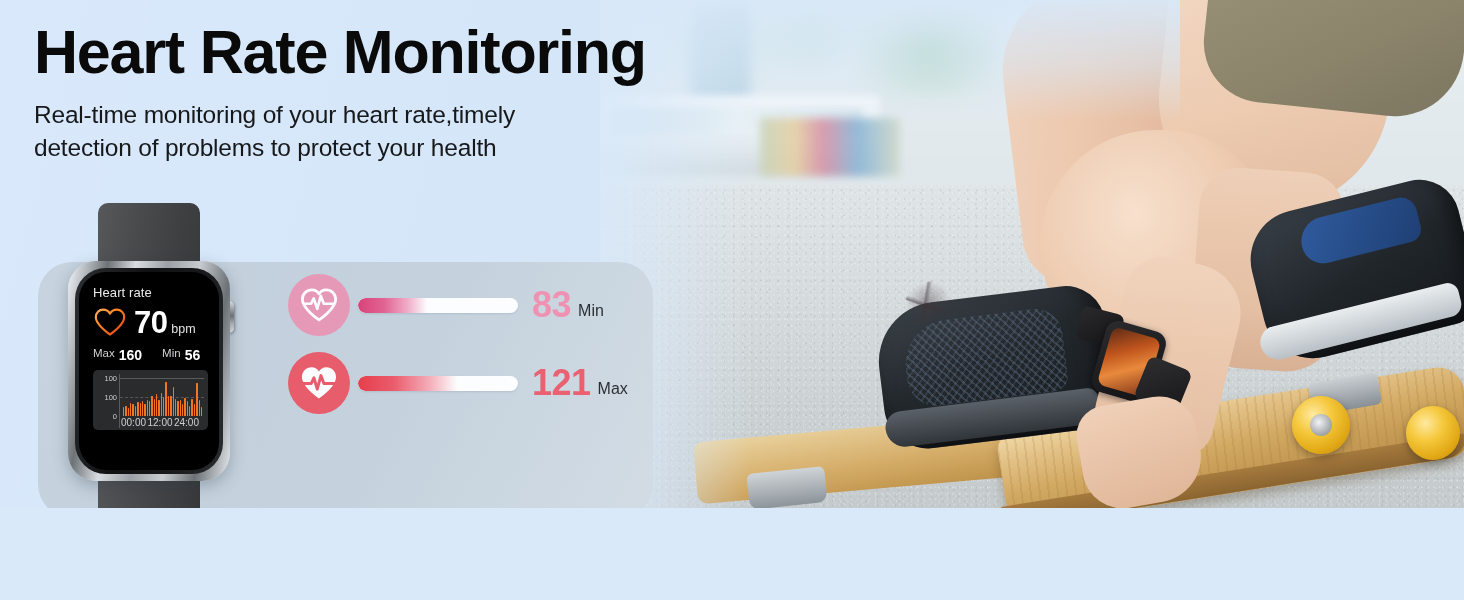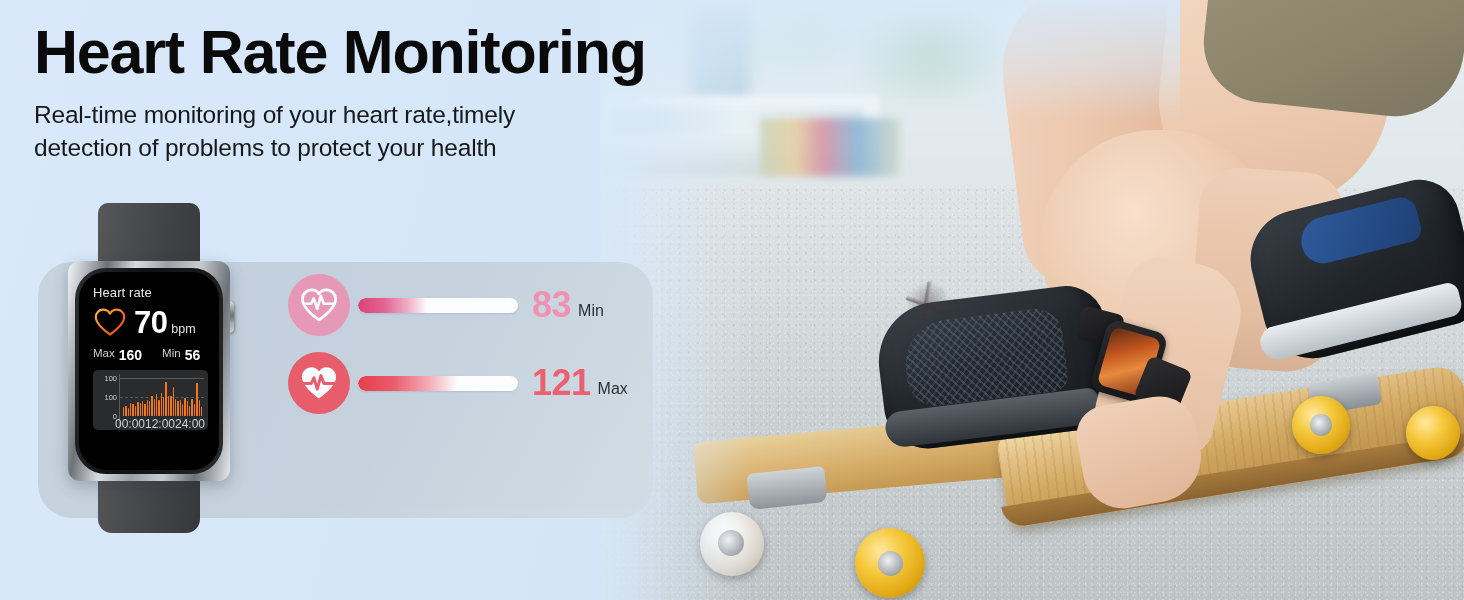--- a/index.html
+++ b/index.html
@@ -7,21 +7,21 @@
   html,body { width:1464px; height:600px; overflow:hidden; }
   body {
     font-family:"Liberation Sans", sans-serif;
     background:#d9e9f9;
     position:relative;
   }
 
   
   #canvas {
     position:absolute; inset:0;
-    width:1464px; height:600px;
+    width:1464px; height:508px;
     overflow:hidden;
   }
 
   
   .photo-layer { position:absolute; inset:0; overflow:hidden; }
 
   .photo-base {
     position:absolute; left:560px; top:0; width:904px; height:600px;
     background:
       linear-gradient(180deg,#e6eef3 0%,#dfe6ea 30%,#d2d8da 52%,#c9cfd1 70%,#c2c8ca 100%);
@@ -345,21 +345,21 @@
     border-radius:5px 5px 14px 14px;
   }
   .band-bottom::before {
     content:""; position:absolute; left:2px; right:2px; top:-5px; height:12px;
     background:linear-gradient(180deg,#3b3c3e,#434446);
     border-radius:8px 8px 0 0;
   }
 
   .watch-case {
     position:absolute; left:8px; top:58px; width:162px; height:220px;
-    border-radius:12px;
+    border-radius:28px;
     background:
       linear-gradient(100deg,#f3f5f7 0%,#b9bec3 9%,#6e7378 20%,#d9dde1 34%,#9aa0a5 50%,#c8ccd0 66%,#6c7175 82%,#aeb3b8 92%,#e9ecee 100%);
     box-shadow:0 5px 16px rgba(40,55,70,.3);
     padding:7px;
   }
   .watch-bezel {
     position:absolute; left:7px; top:7px; right:7px; bottom:7px;
     border-radius:31px;
     background:linear-gradient(100deg,#2c2e30,#101113 40%,#17191b 70%,#2a2c2e 100%);
     padding:4px;
@@ -408,22 +408,22 @@
   .chart-body { flex:1; position:relative; border-left:1px solid #5a5b5d; }
   .grid-line { position:absolute; left:0; right:0; border-top:1px dashed #55565a; }
   .grid-line.solid { border-top:1px solid #5a5b5d; }
   .bars {
     position:absolute; left:3px; right:2px; bottom:12px; top:2px;
     display:flex; align-items:flex-end; gap:1px;
   }
   .bars i { flex:1; background:#f4751f; display:block; border-radius:.5px; }
   .chart-xaxis {
     position:absolute; left:0; right:4px; bottom:0; height:11px;
-    display:flex; justify-content:center;
-    font-size:12px; color:#d0d0d3; padding:0 1px;
+    display:flex; justify-content:space-between;
+    font-size:10px; color:#d0d0d3; padding:0 1px;
   }
 </style>
 </head>
 <body>
 
 <div id="canvas">
 
   <div class="photo-layer">
     <div class="photo-base"></div>
     <div class="photo-bg-top"></div>

